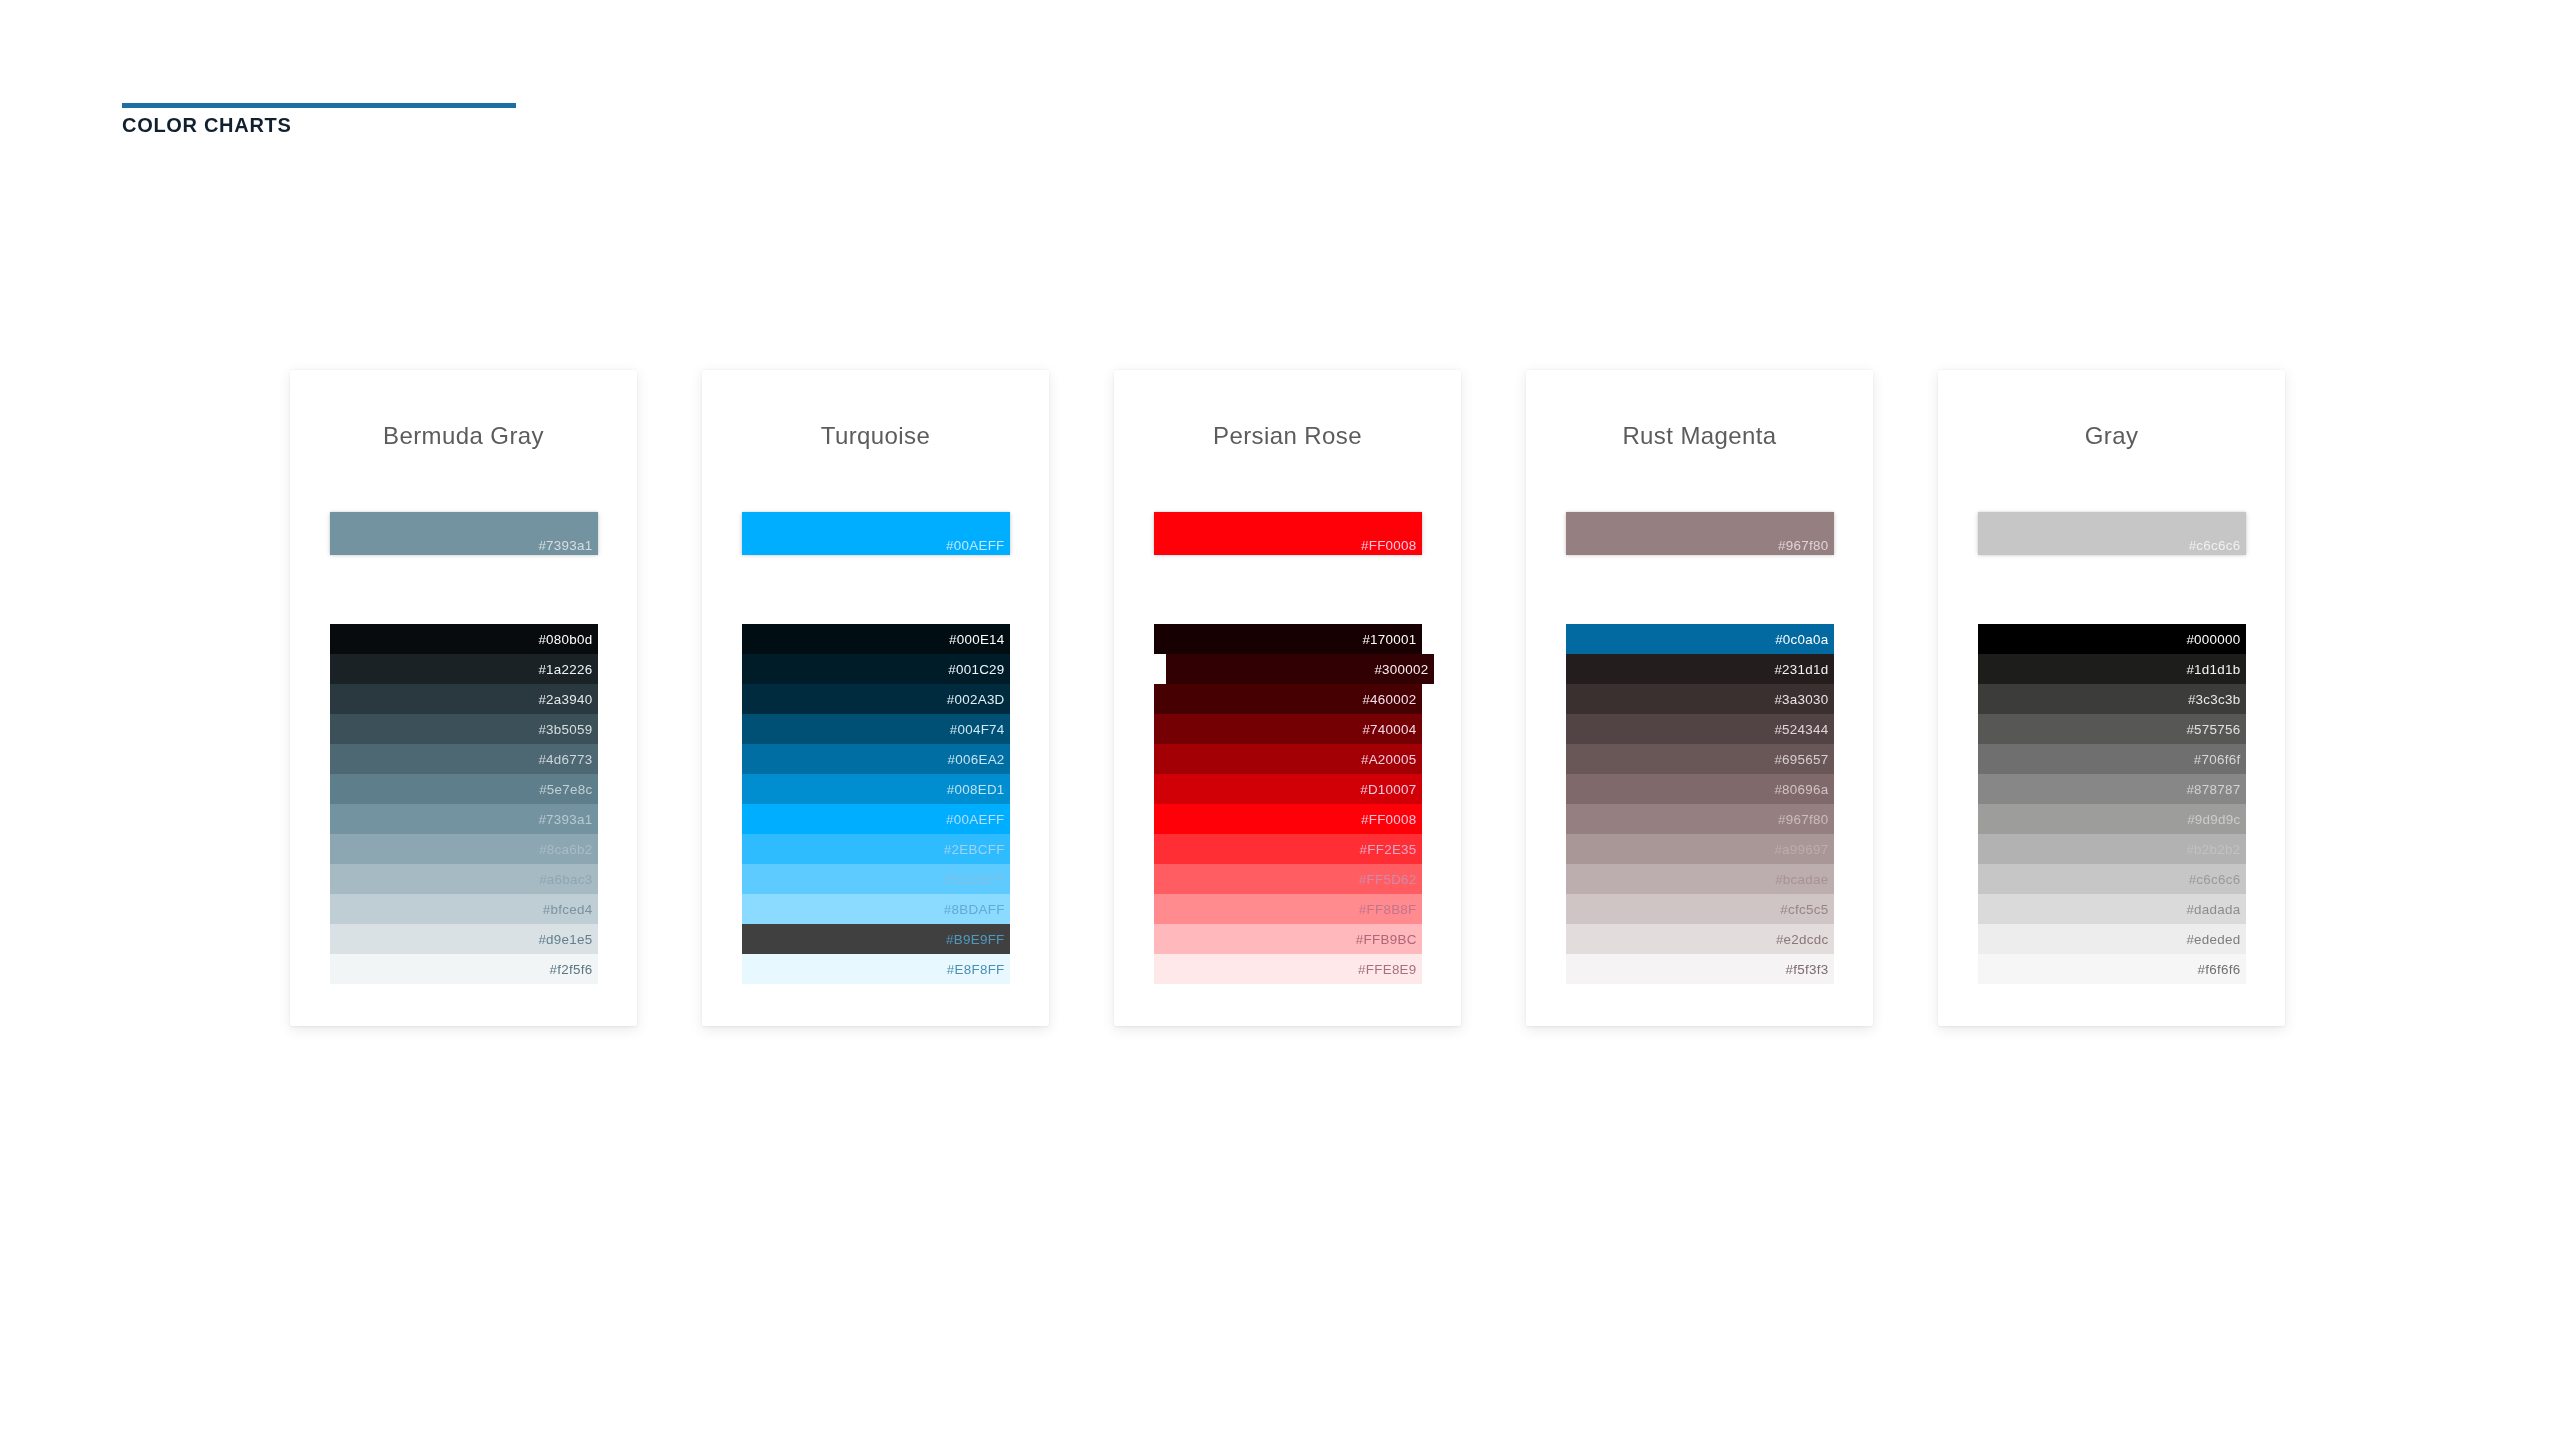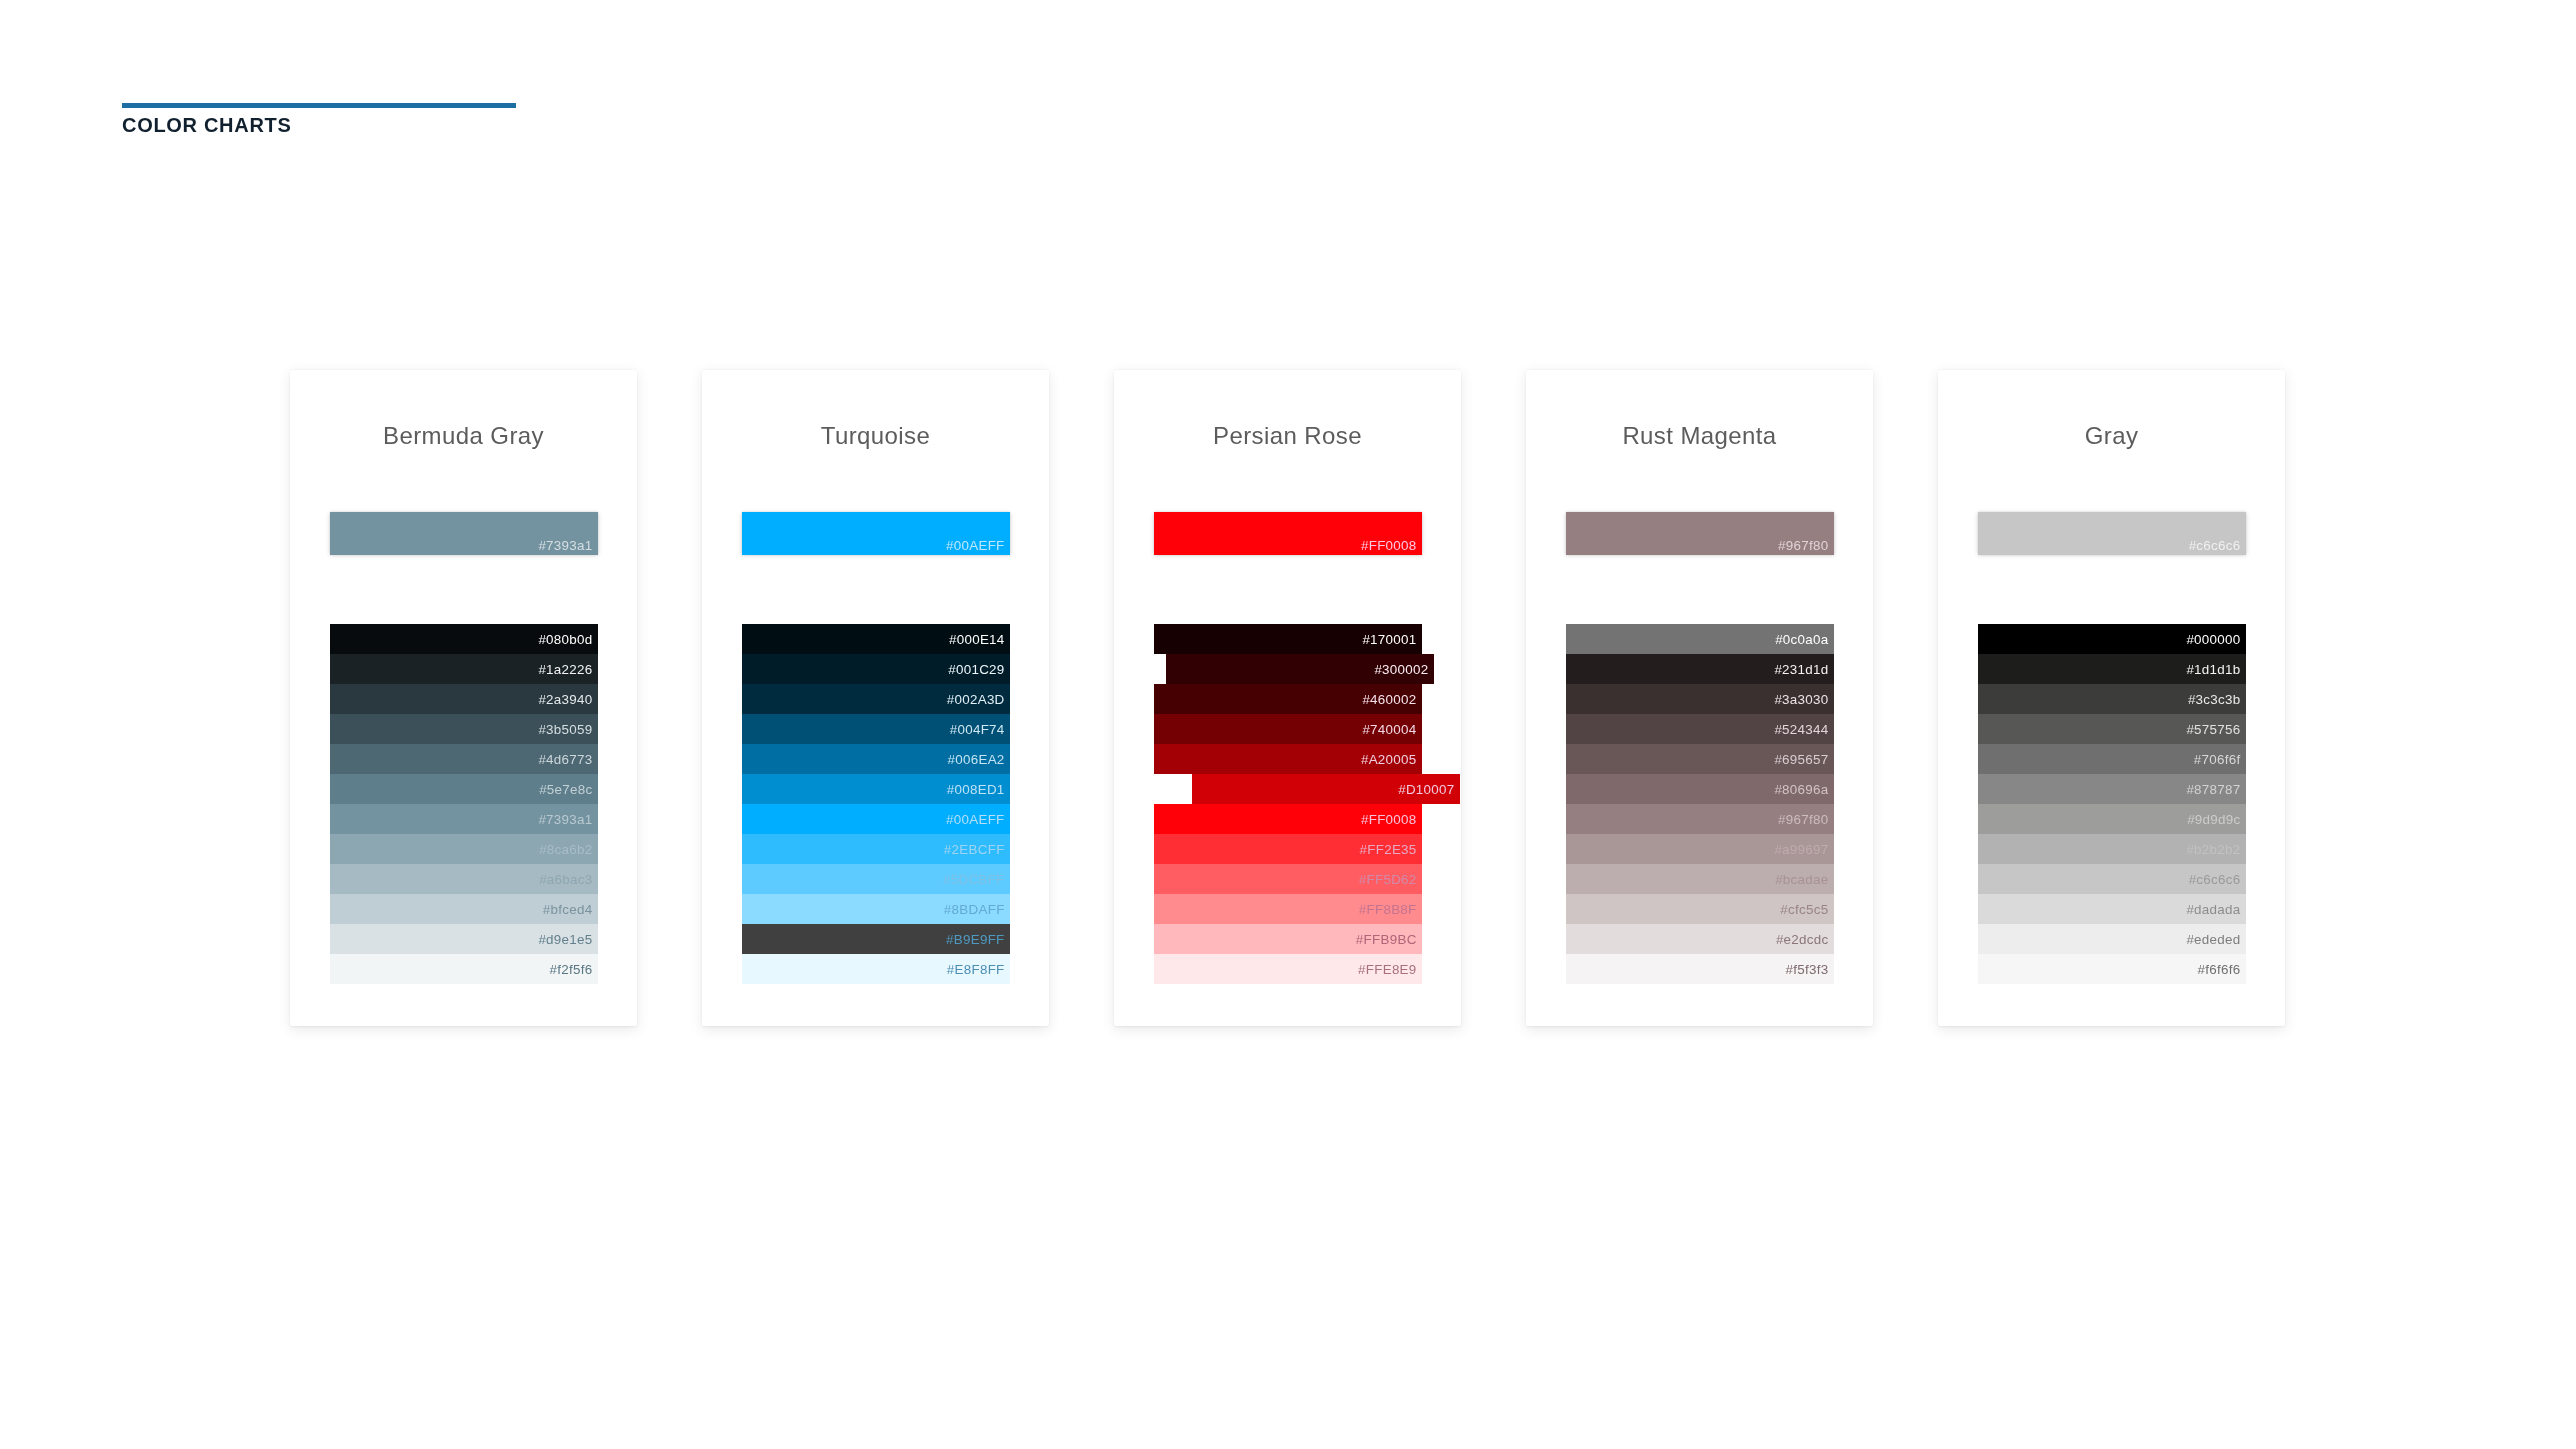--- a/index.html
+++ b/index.html
@@ -251,21 +251,21 @@
           </div>
           <div class="ramp-row" style="background: rgb(70, 0, 2);">
             <span class="ramp-label" style="color: rgb(246, 226, 236);">#460002</span>
           </div>
           <div class="ramp-row" style="background: rgb(116, 0, 4);">
             <span class="ramp-label" style="color: rgb(242, 216, 230);">#740004</span>
           </div>
           <div class="ramp-row" style="background: rgb(162, 0, 5);">
             <span class="ramp-label" style="color: rgb(240, 206, 224);">#A20005</span>
           </div>
-          <div class="ramp-row" style="background: rgb(209, 0, 7); margin-left: 38px;">
+          <div class="ramp-row" style="background: rgb(209, 0, 7);">
             <span class="ramp-label" style="color: rgb(241, 200, 221);">#D10007</span>
           </div>
           <div class="ramp-row" style="background: rgb(255, 0, 8);">
             <span class="ramp-label" style="color: rgb(247, 195, 218);">#FF0008</span>
           </div>
           <div class="ramp-row" style="background: rgb(255, 46, 53);">
             <span class="ramp-label" style="color: rgb(231, 168, 197);">#FF2E35</span>
           </div>
           <div class="ramp-row" style="background: rgb(255, 93, 98);">
             <span class="ramp-label" style="color: rgb(209, 137, 169);">#FF5D62</span>
@@ -280,21 +280,21 @@
             <span class="ramp-label" style="color: rgb(168, 112, 127);">#FFE8E9</span>
           </div>
         </div>
       </div>
       <div class="card" style="left: 1236px;">
         <div class="card-title">Rust Magenta</div>
         <div class="hero-swatch" style="background: rgb(150, 127, 128);">
           <span class="hero-label" style="color: rgb(224, 210, 214);">#967f80</span>
         </div>
         <div class="ramp">
-          <div class="ramp-row" style="background: #737373;">
+          <div class="ramp-row" style="background: #0369a1;">
             <span class="ramp-label" style="color: rgb(255, 255, 255);">#0c0a0a</span>
           </div>
           <div class="ramp-row" style="background: rgb(35, 29, 29);">
             <span class="ramp-label" style="color: rgb(245, 240, 241);">#231d1d</span>
           </div>
           <div class="ramp-row" style="background: rgb(58, 48, 48);">
             <span class="ramp-label" style="color: rgb(235, 227, 229);">#3a3030</span>
           </div>
           <div class="ramp-row" style="background: rgb(82, 67, 68);">
             <span class="ramp-label" style="color: rgb(225, 215, 217);">#524344</span>

